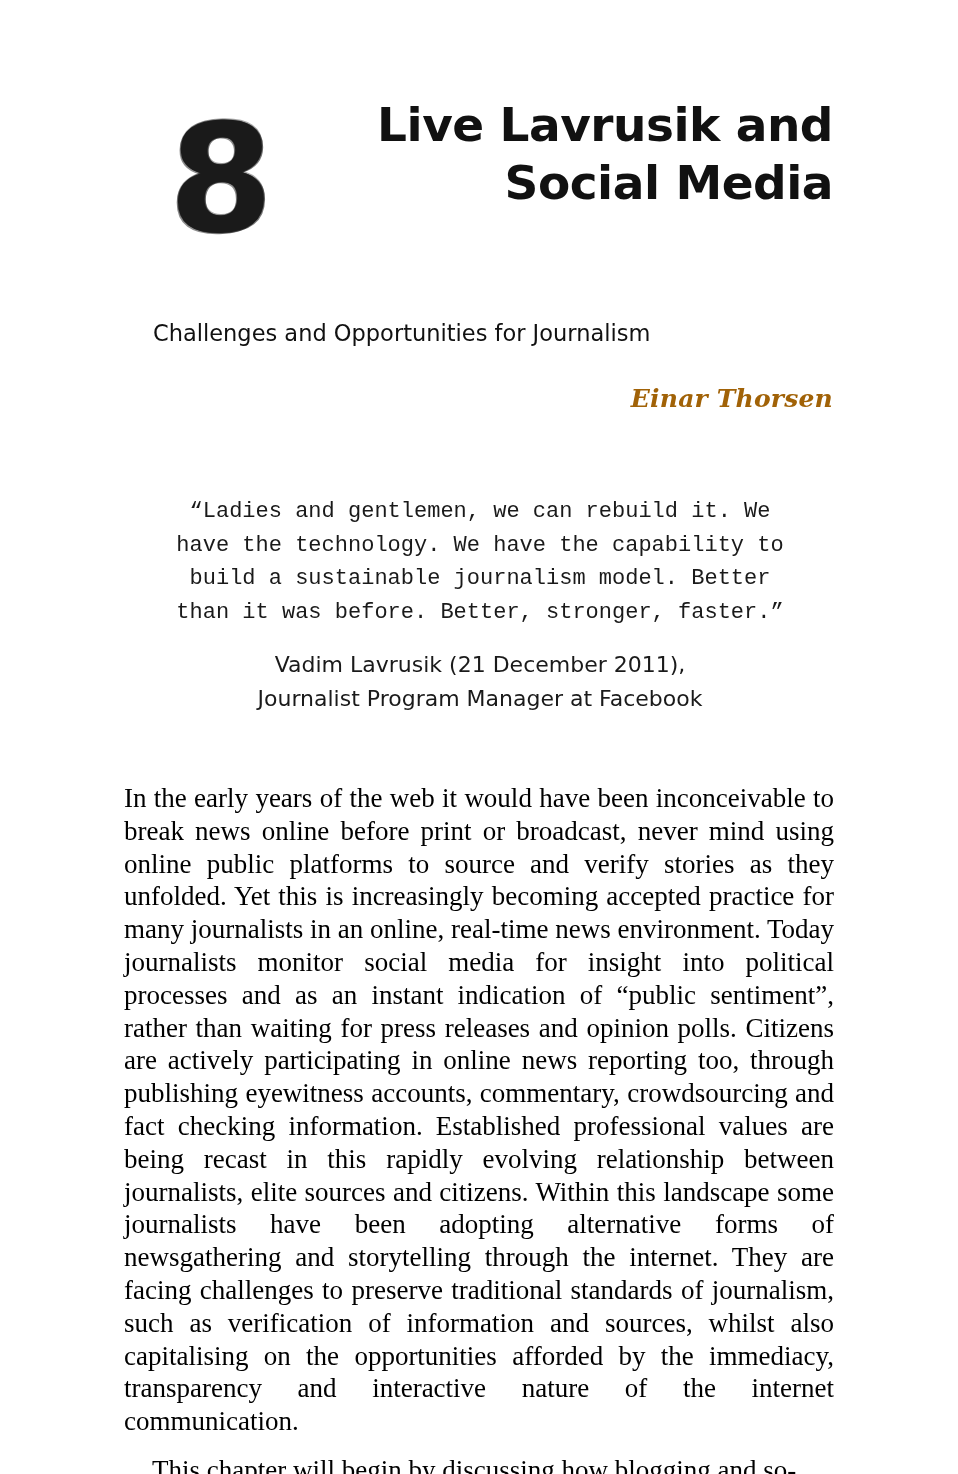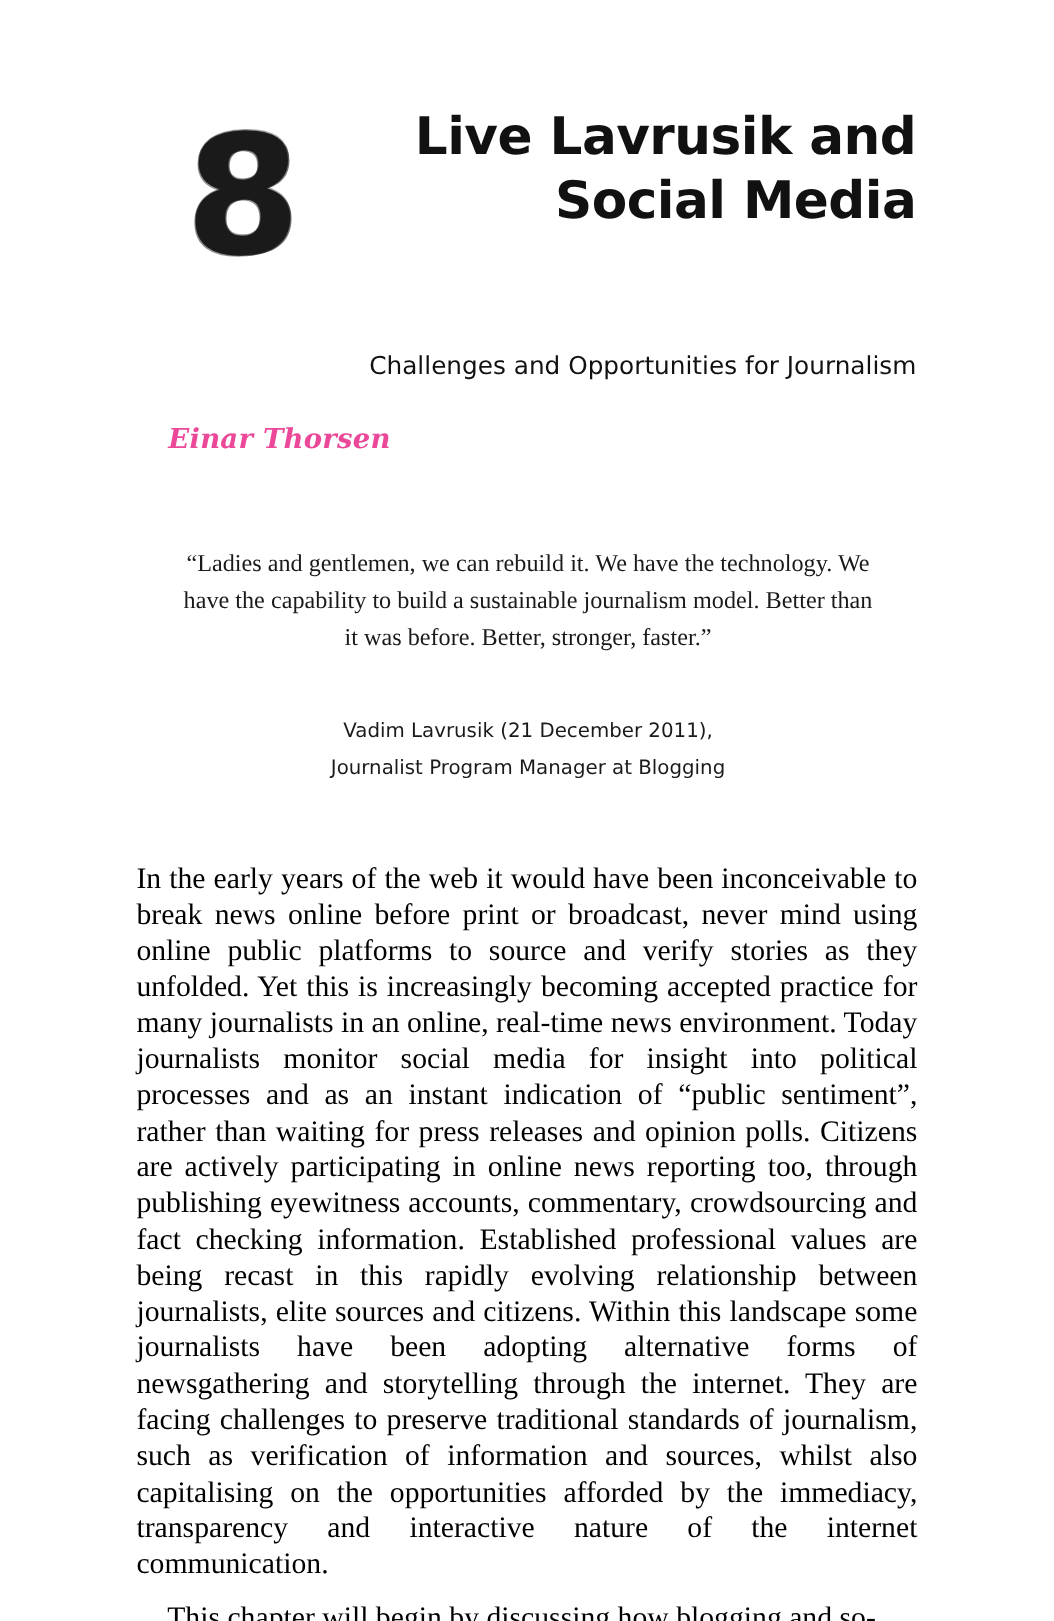--- a/index.html
+++ b/index.html
@@ -65,62 +65,63 @@
     font-weight: 700;
     color: #111111;
     letter-spacing: -0.5px;
   }
 
   .chapter-subtitle {
     position: absolute;
     right: 125px;
     top: 222px;
     width: 680px;
-    text-align: right;
+    text-align: left;
     font-family: "DejaVu Sans", sans-serif;
     font-size: 22.5px;
     line-height: 30px;
     font-weight: 400;
     color: #111111;
   }
 
   .chapter-author {
     position: absolute;
     right: 125px;
     top: 288px;
     width: 680px;
+    text-align: right;
     font-family: "DejaVu Serif", serif;
     font-size: 25px;
     font-weight: 700;
     font-style: italic;
-    color: #ec4899;
+    color: #a16207;
     letter-spacing: 0.2px;
   }
 
   
   .epigraph {
     position: absolute;
     left: 160px;
     top: 495px;
     width: 640px;
     text-align: center;
-    font-family: Liberation Serif, serif;
+    font-family: Liberation Mono, monospace;
     font-size: 22px;
     line-height: 33.5px;
     color: #1a1a1a;
   }
 
   .epigraph-attribution {
     position: absolute;
     left: 160px;
     top: 648px;
     width: 640px;
     text-align: center;
     font-family: "DejaVu Sans", sans-serif;
-    font-size: 18px;
+    font-size: 22px;
     line-height: 33.5px;
     color: #1a1a1a;
   }
   .epigraph-attribution span {
     display: block;
   }
 
   
   .body-text {
     position: absolute;
@@ -158,21 +159,21 @@
 
     <div class="chapter-subtitle">Challenges and Opportunities for Journalism</div>
 
     <div class="chapter-author">Einar Thorsen</div>
   </div>
 
   <div class="epigraph">“Ladies and gentlemen, we can rebuild it. We have the technology. We have the capability to build a sustainable journalism model. Better than it was before. Better, stronger, faster.”</div>
 
   <div class="epigraph-attribution">
     <span>Vadim Lavrusik (21 December 2011),</span>
-    <span>Journalist Program Manager at Blogging</span>
+    <span>Journalist Program Manager at Facebook</span>
   </div>
 
   <div class="body-text">
     <p>In the early years of the web it would have been inconceivable to break news online before print or broadcast, never mind using online public platforms to source and verify stories as they unfolded. Yet this is increasingly becoming accepted practice for many journalists in an online, real-time news environment. Today journalists monitor social media for insight into political processes and as an instant indication of “public sentiment”, rather than waiting for press releases and opinion polls. Citizens are actively participating in online news reporting too, through publishing eyewitness accounts, commentary, crowdsourcing and fact checking information. Established professional values are being recast in this rapidly evolving relationship between journalists, elite sources and citizens. Within this landscape some journalists have been adopting alternative forms of newsgathering and storytelling through the internet. They are facing challenges to preserve traditional standards of journalism, such as verification of information and sources, whilst also capitalising on the opportunities afforded by the immediacy, transparency and interactive nature of the internet communication.</p>
     <p class="indented">This chapter will begin by discussing how blogging and so-</p>
   </div>
 
 </div>
 
 </body></html>

